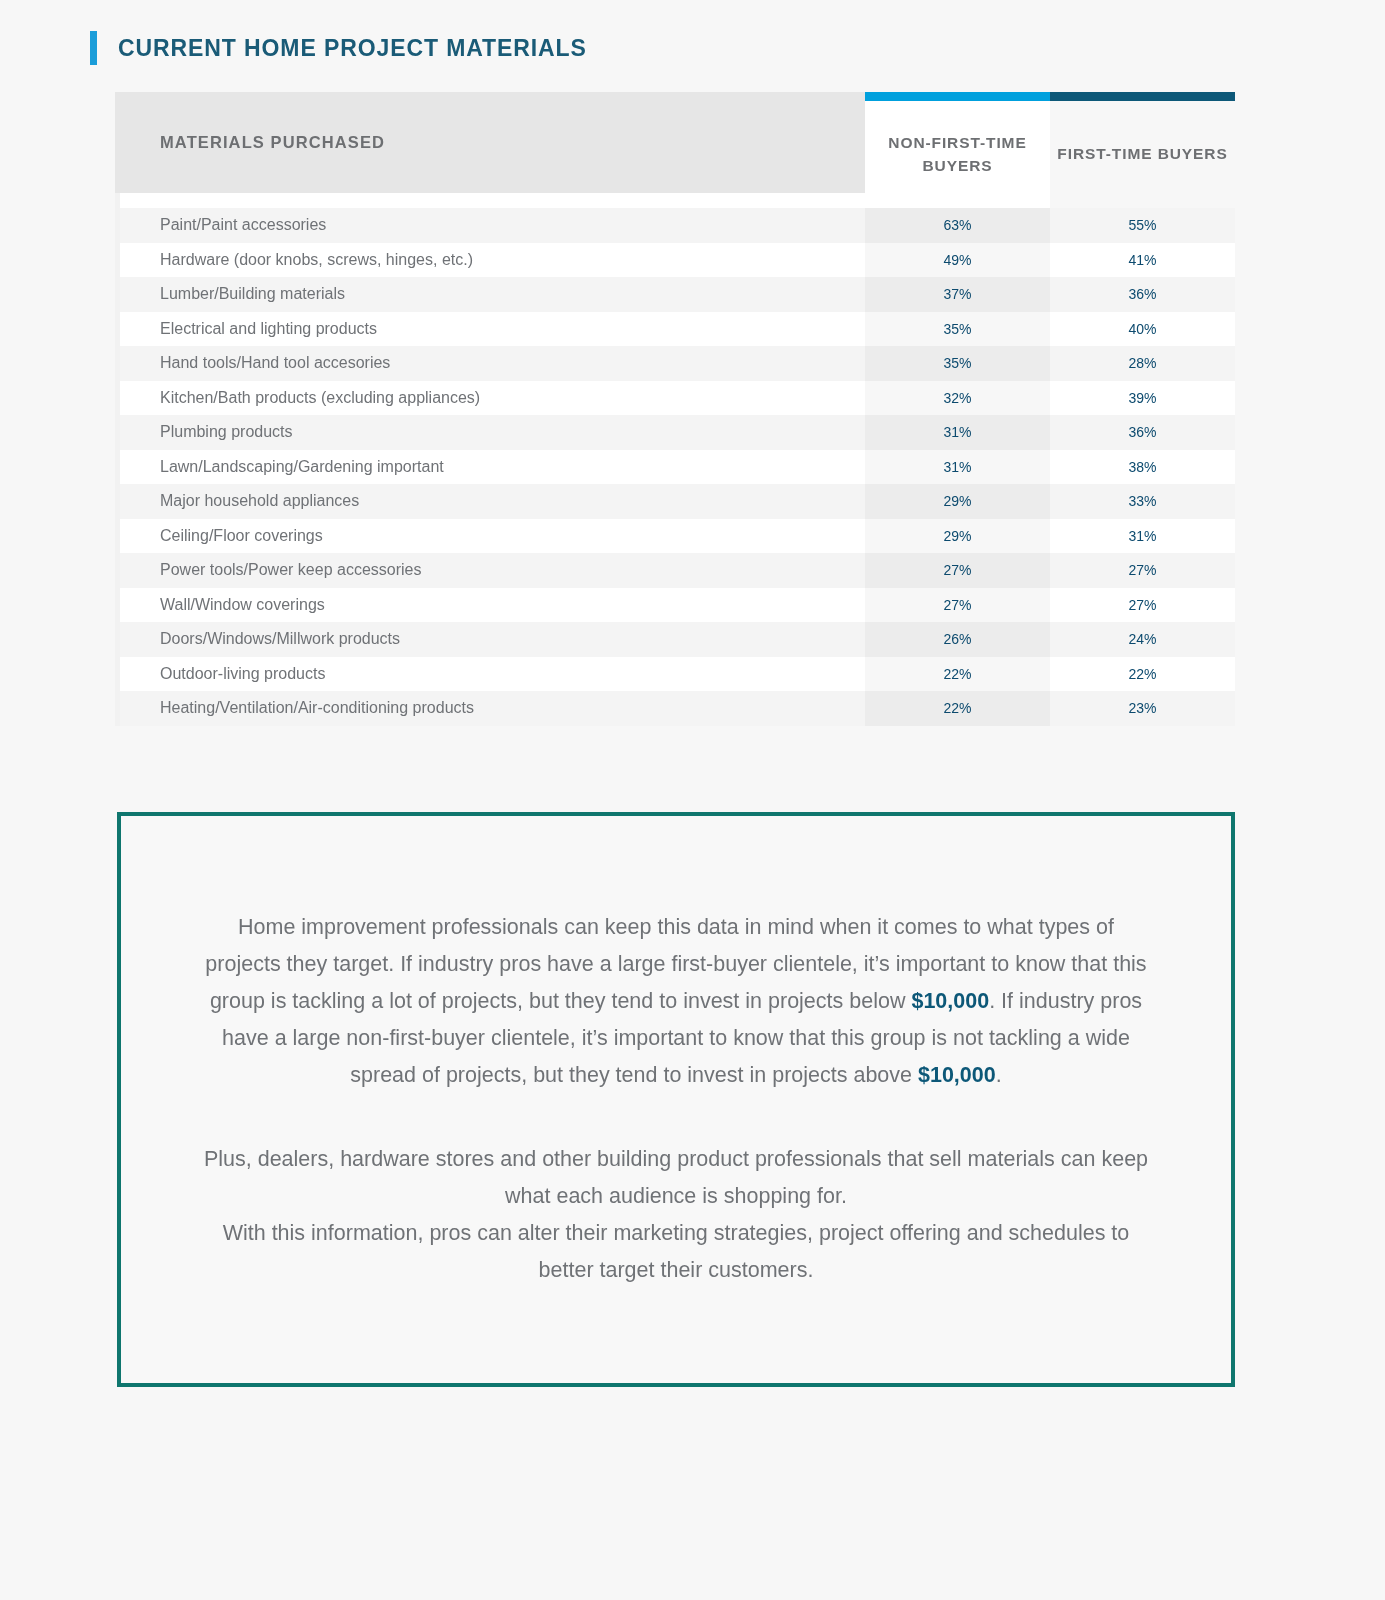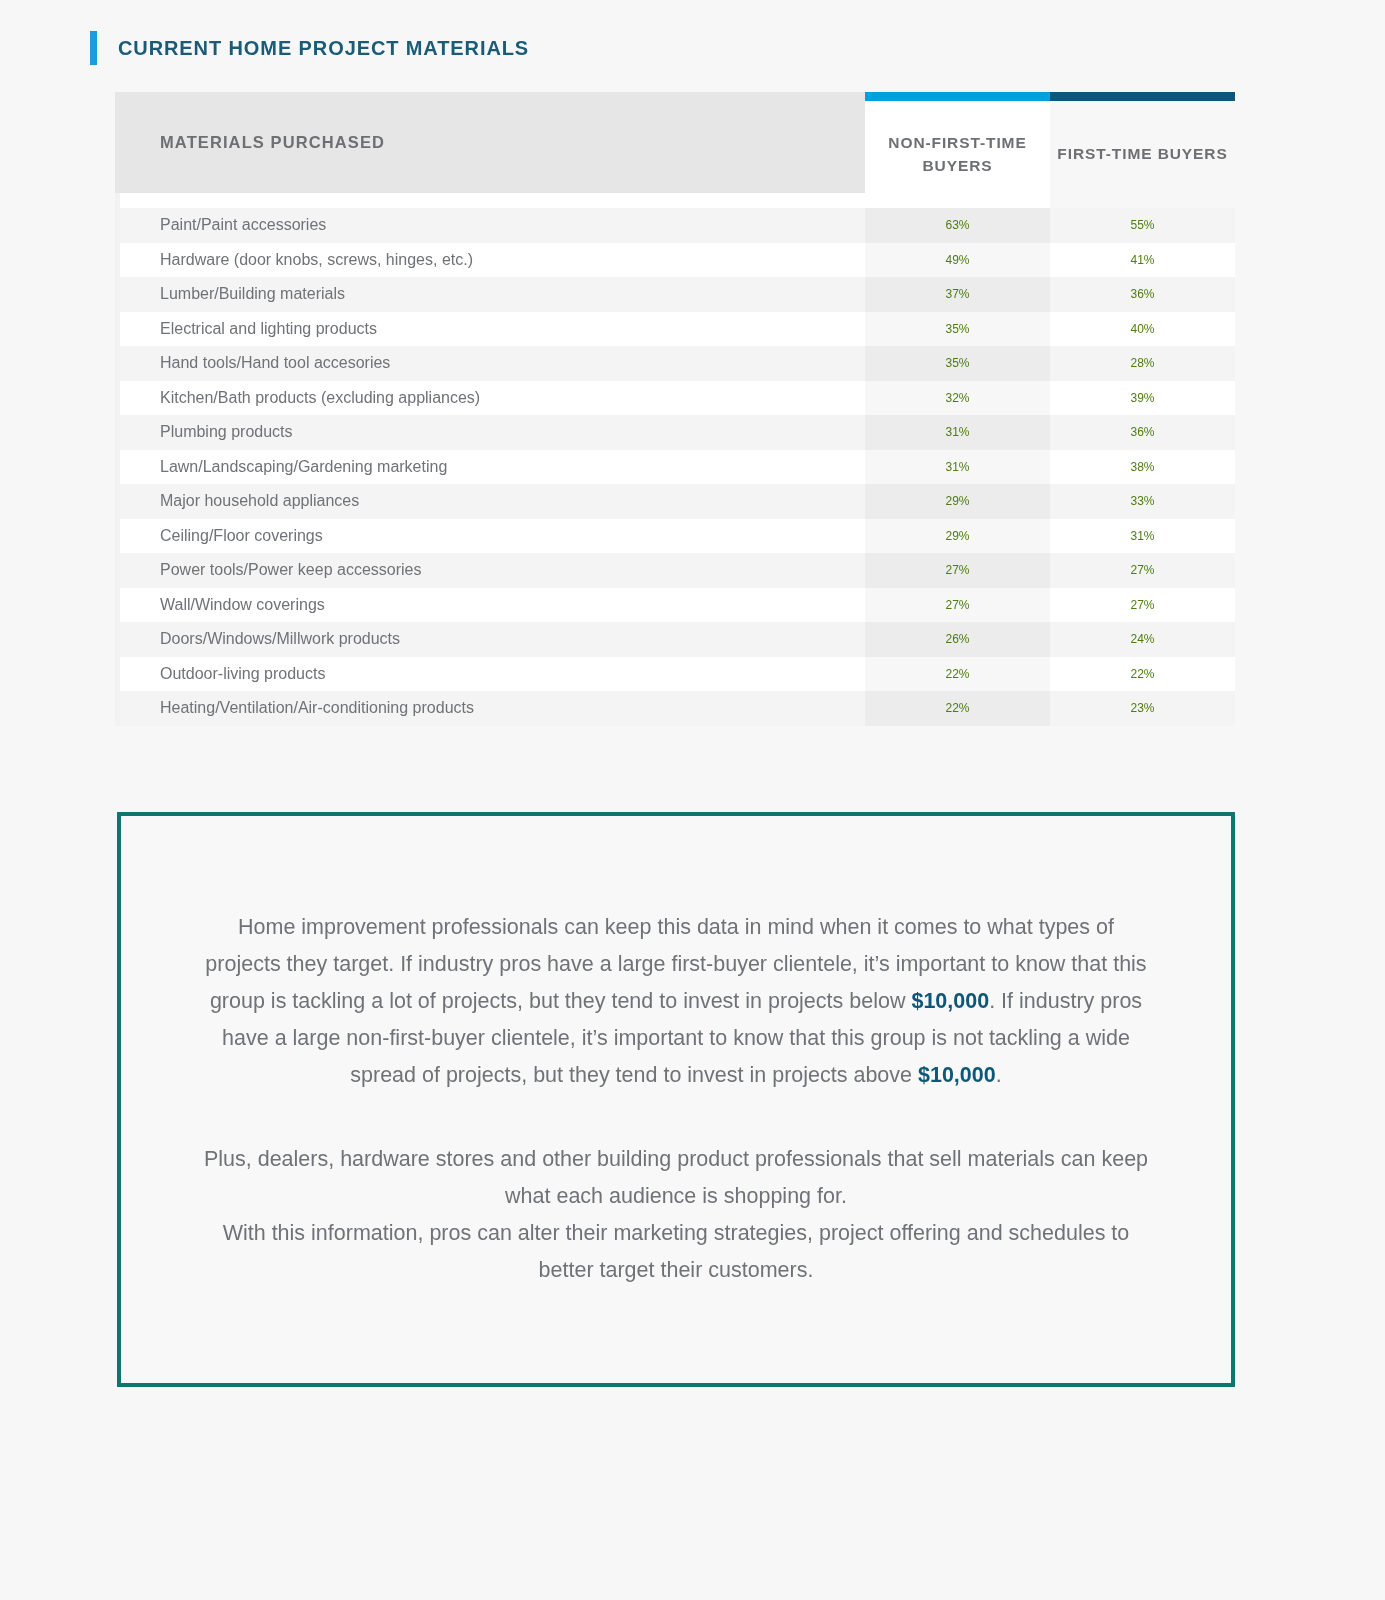--- a/index.html
+++ b/index.html
@@ -32,21 +32,21 @@
     height: 44px;
   }
   .title-bar {
     width: 7px;
     height: 34px;
     background: #1b9dd9;
     flex: 0 0 auto;
     margin-right: 21px;
   }
   .title-text {
-    font-size: 20px;
+    font-size: 23px;
     letter-spacing: 0.9px;
     font-weight: 700;
     color: #1a5b77;
     text-transform: uppercase;
     white-space: nowrap;
   }
 
   
   .table-wrap {
     margin: 44px 0 0 115px;
@@ -117,22 +117,22 @@
     flex: 0 0 750px;
     padding-left: 45px;
     font-size: 16px;
     color: #6f7276;
     white-space: nowrap;
     line-height: 1;
   }
   .td-val {
     flex: 0 0 185px;
     text-align: center;
-    font-size: 12px;
-    color: #4d7c0f;
+    font-size: 14px;
+    color: #0c4a6e;
     line-height: 1;
   }
   .trow.even .td-val-1 { background: #ececec; }
   .trow.odd  .td-val-1 { background: #f7f7f7; }
   .trow.even .td-val-2 { background: #f4f4f4; }
   .trow.odd  .td-val-2 { background: #ffffff; }
   .td-val-1, .td-val-2 {
     align-self: stretch;
     display: flex;
     align-items: center;
@@ -231,21 +231,21 @@
           <div class="td-name">Kitchen/Bath products (excluding appliances)</div>
           <div class="td-val td-val-1">32%</div>
           <div class="td-val td-val-2">39%</div>
         </div>
         <div class="trow even">
           <div class="td-name">Plumbing products</div>
           <div class="td-val td-val-1">31%</div>
           <div class="td-val td-val-2">36%</div>
         </div>
         <div class="trow odd">
-          <div class="td-name">Lawn/Landscaping/Gardening marketing</div>
+          <div class="td-name">Lawn/Landscaping/Gardening important</div>
           <div class="td-val td-val-1">31%</div>
           <div class="td-val td-val-2">38%</div>
         </div>
         <div class="trow even">
           <div class="td-name">Major household appliances</div>
           <div class="td-val td-val-1">29%</div>
           <div class="td-val td-val-2">33%</div>
         </div>
         <div class="trow odd">
           <div class="td-name">Ceiling/Floor coverings</div>

